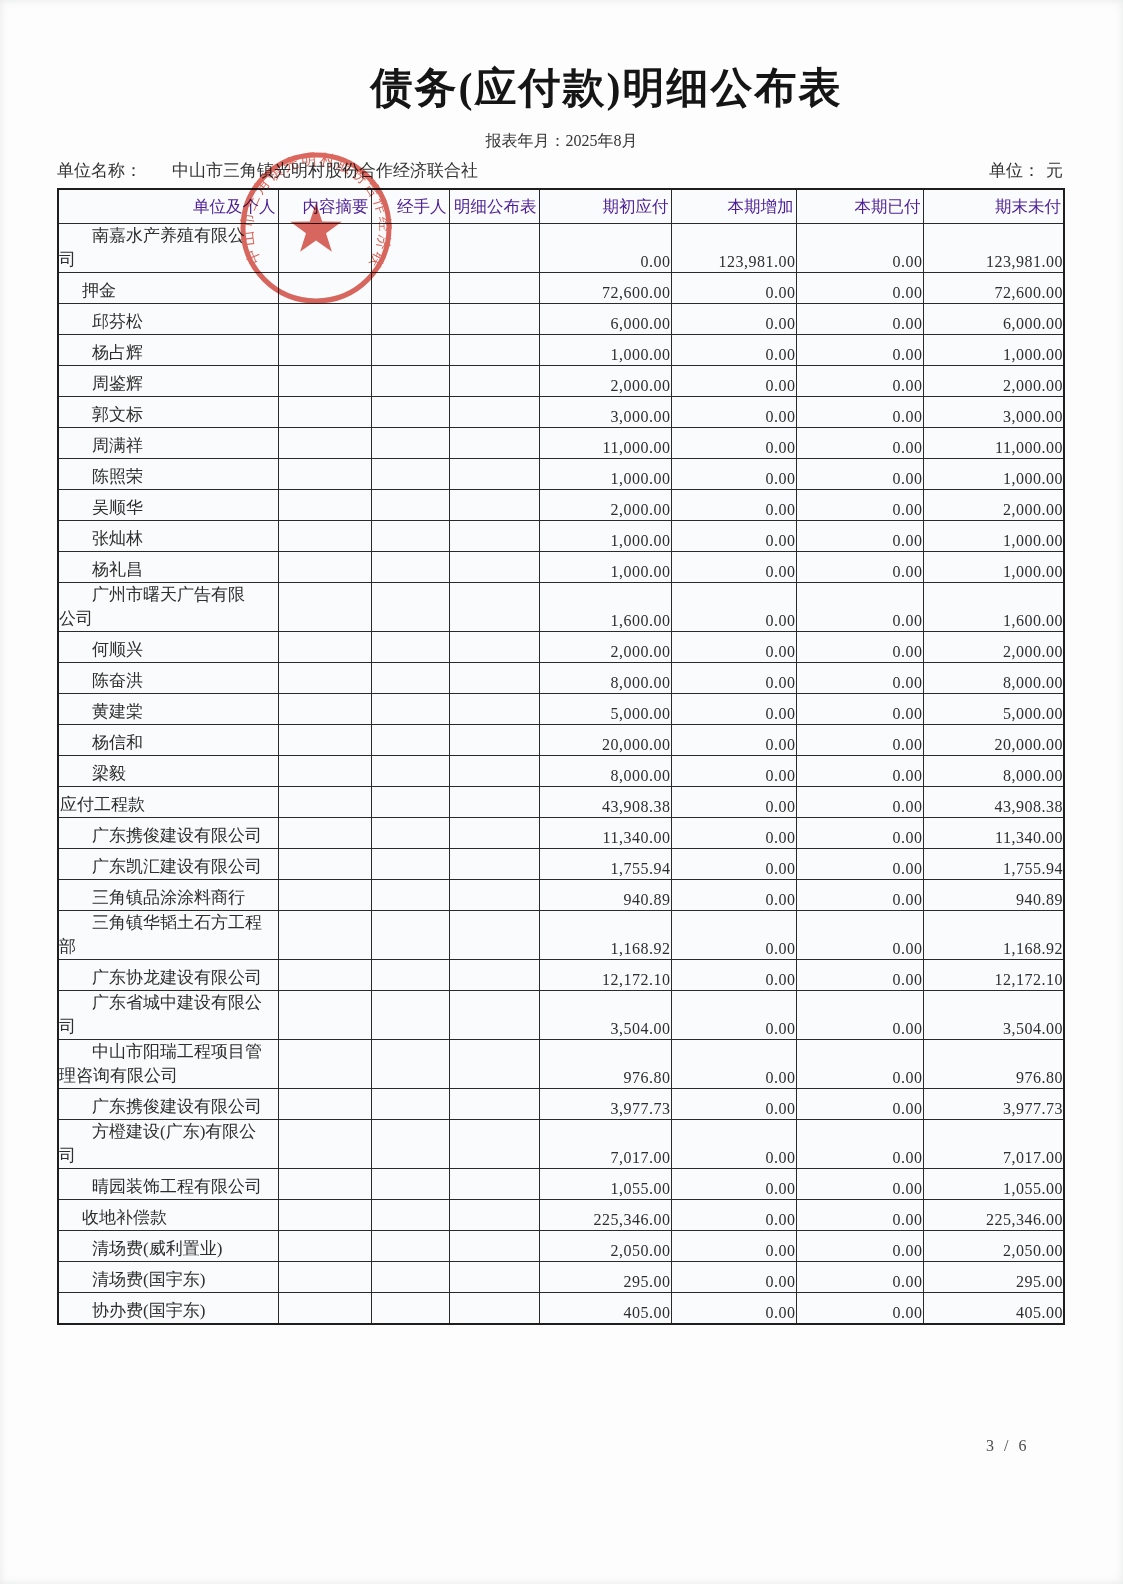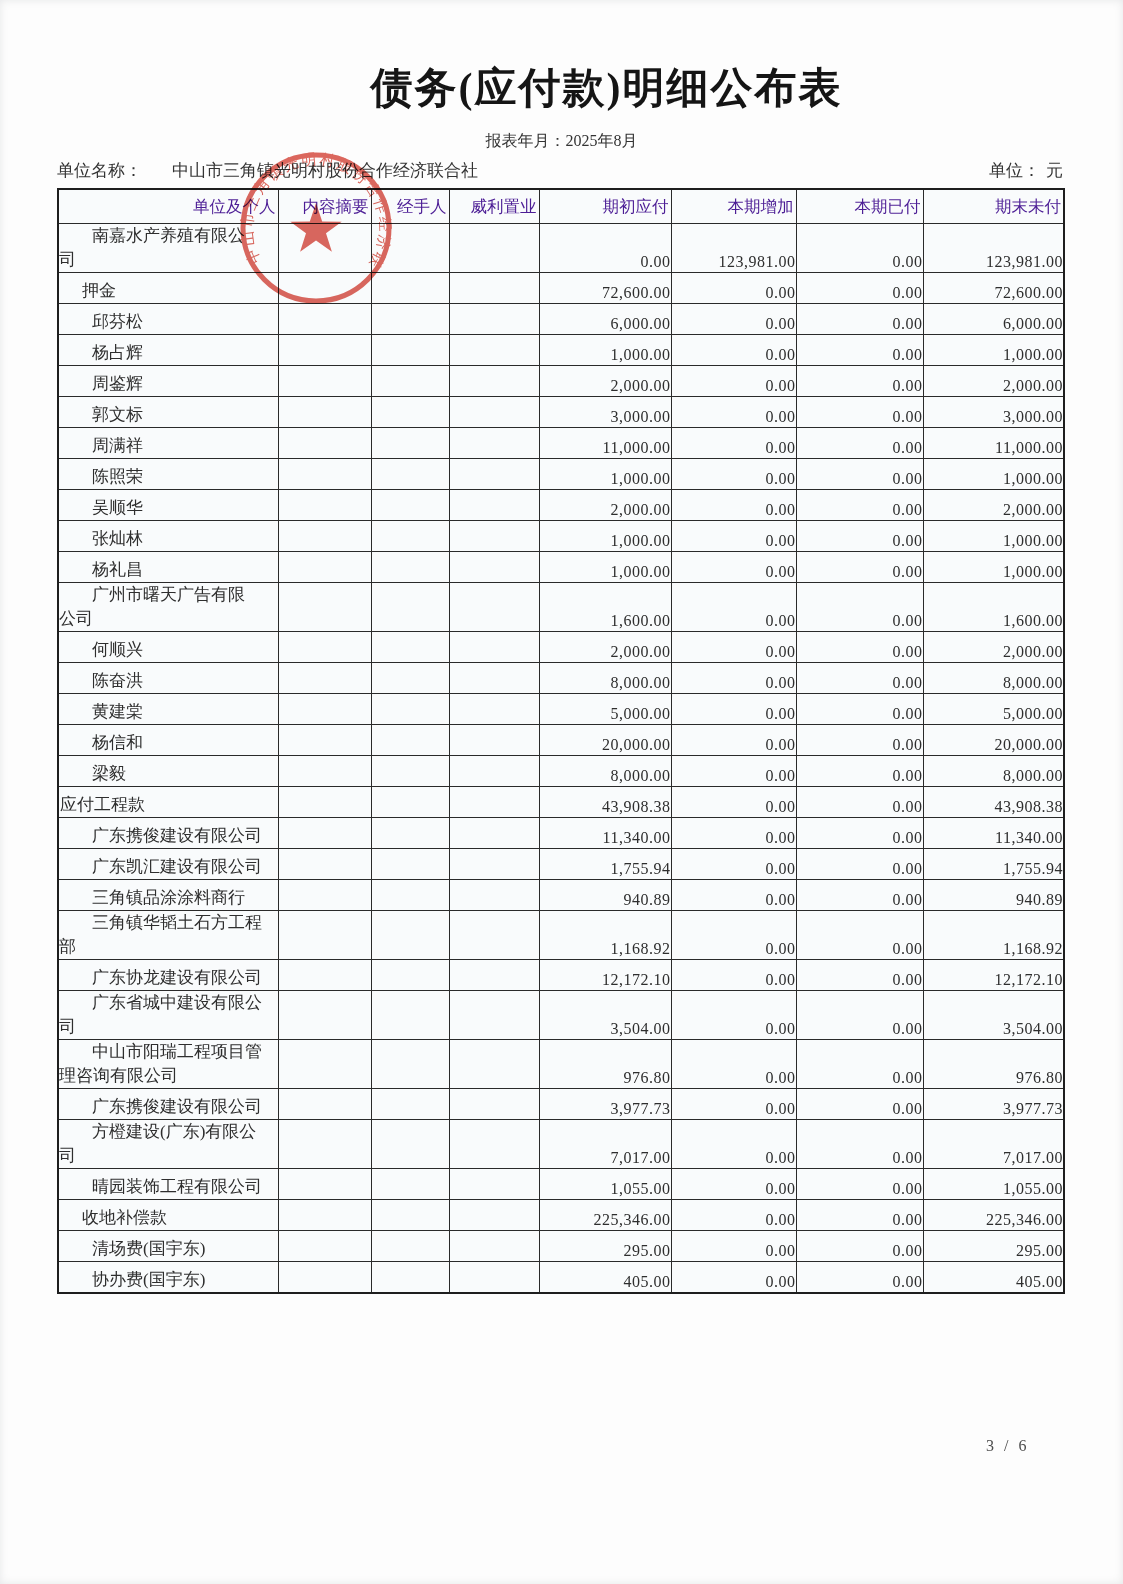--- a/index.html
+++ b/index.html
@@ -94,21 +94,21 @@
     <col style="width:132px">
       <col style="width:125px">
       <col style="width:127px">
       <col style="width:141px">
   </colgroup>
   <thead>
     <tr id="header-row">
         <th>单位及个人</th>
         <th>内容摘要</th>
         <th>经手人</th>
-        <th>威利置业</th>
+        <th>明细公布表</th>
         <th>期初应付</th>
         <th>本期增加</th>
         <th>本期已付</th>
         <th>期末未付</th>
       </tr>
   </thead>
   <tbody id="table-body">
       <tr>
         <td class="c-name indent-2">南嘉水产养殖有限公
 司</td>
@@ -397,20 +397,30 @@
       </tr>
       <tr>
         <td class="c-name indent-1">收地补偿款</td>
         <td class="c-empty"></td>
         <td class="c-empty"></td>
         <td class="c-empty"></td>
         <td class="c-num">225,346.00</td>
         <td class="c-num">0.00</td>
         <td class="c-num">0.00</td>
         <td class="c-num">225,346.00</td>
+      </tr>
+      <tr>
+        <td class="c-name indent-2">清场费(威利置业)</td>
+        <td class="c-empty"></td>
+        <td class="c-empty"></td>
+        <td class="c-empty"></td>
+        <td class="c-num">2,050.00</td>
+        <td class="c-num">0.00</td>
+        <td class="c-num">0.00</td>
+        <td class="c-num">2,050.00</td>
       </tr>
       <tr>
         <td class="c-name indent-2">清场费(国宇东)</td>
         <td class="c-empty"></td>
         <td class="c-empty"></td>
         <td class="c-empty"></td>
         <td class="c-num">295.00</td>
         <td class="c-num">0.00</td>
         <td class="c-num">0.00</td>
         <td class="c-num">295.00</td>

